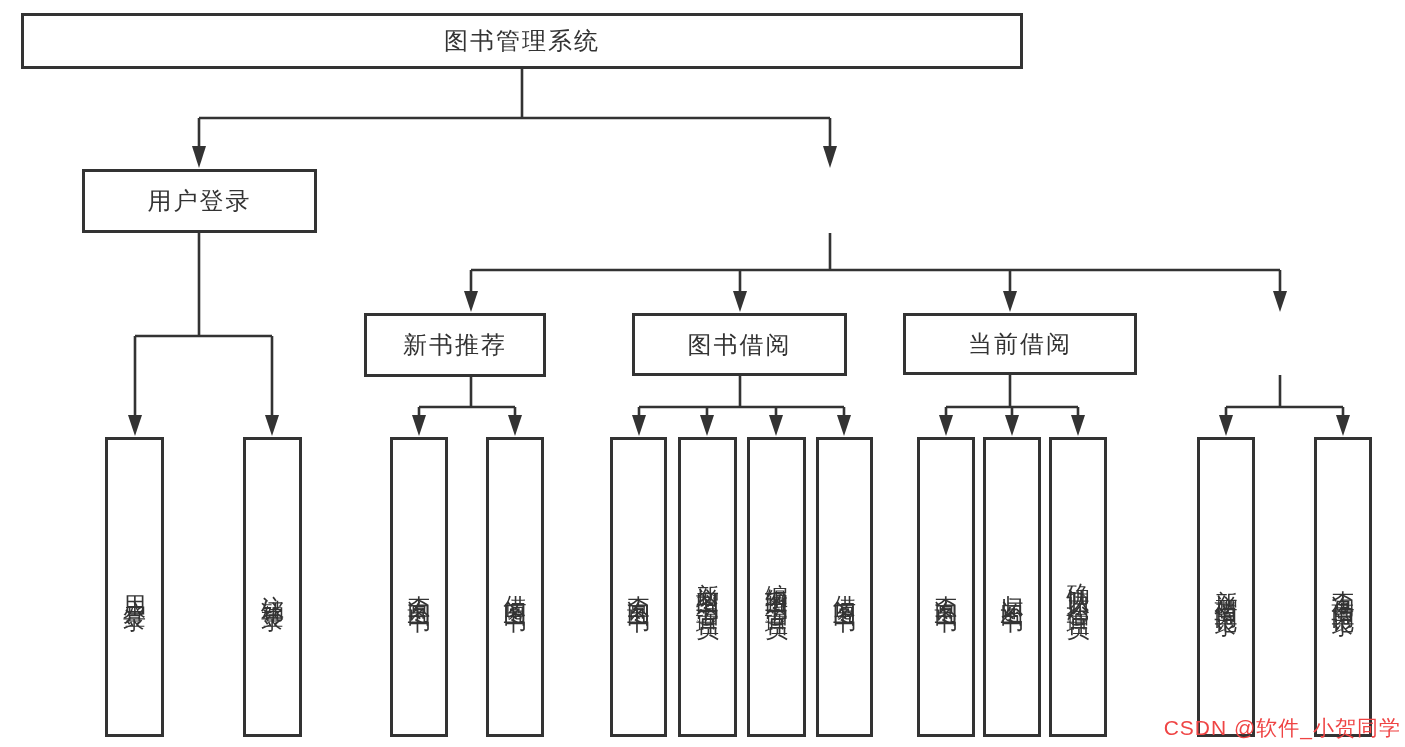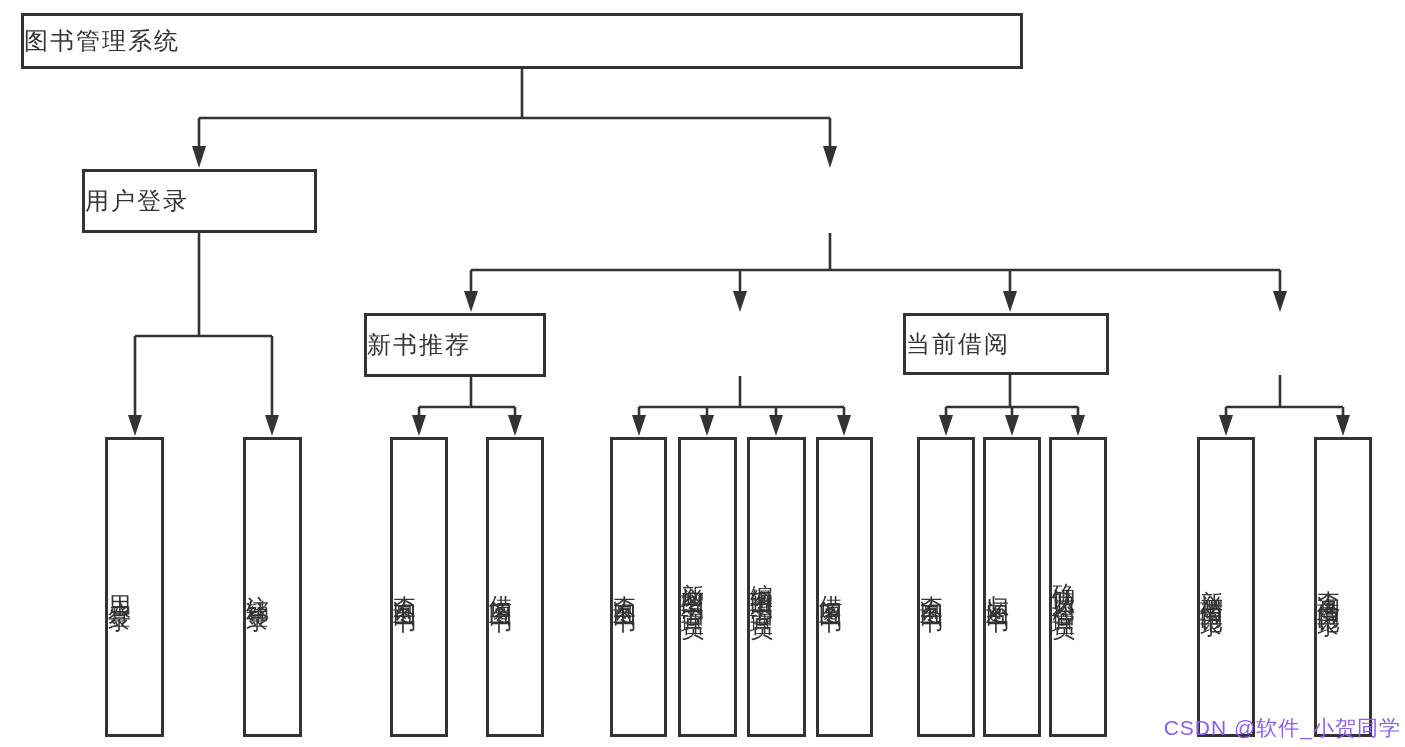--- a/index.html
+++ b/index.html
@@ -12,42 +12,42 @@
     overflow:hidden;
   }
   .wires{position:absolute;left:0;top:0;width:1405px;height:747px;}
   .box{
     position:absolute;
     box-sizing:border-box;
     border:3px solid #333333;
     background:#ffffff;
     display:flex;
     align-items:center;
-    justify-content:flex-start;
+    justify-content:center;
   }
   .hlabel{
     font-size:24px;
     letter-spacing:2px;
     line-height:1;
     white-space:nowrap;
   }
   .vlabel{
     writing-mode:vertical-rl;
     text-orientation:mixed;
     font-size:23px;
     letter-spacing:5px;
     line-height:1;
   }
   .watermark{
     position:absolute;
     right:4px;
     bottom:5px;
     font-size:21px;
     letter-spacing:1px;
-    color:#8b5cf6;
+    color:#ef4444;
     white-space:nowrap;
   }
 </style>
 </head>
 <body>
 
 <div class="canvas">
 
   <svg class="wires" viewBox="0 0 1405 747" xmlns="http://www.w3.org/2000/svg">
     <g stroke="#333333" stroke-width="2.6" fill="none">
@@ -93,21 +93,24 @@
     <span class="hlabel">图书管理系统</span>
   </div>
 
   <div class="box" style="left:82px;top:169px;width:235px;height:64px">
     <span class="hlabel">用户登录</span>
   </div>
 
   <div class="box" style="left:364px;top:313px;width:182px;height:64px">
     <span class="hlabel">新书推荐</span>
   </div>
-  <div class="box" style="left:903px;top:313px;width:206px;height:62px">
+  <div class="box" style="left:632px;top:313px;width:215px;height:63px">
+    <span class="hlabel">图书借阅</span>
+  </div>
+  <div class="box" style="left:903px;top:313px;width:234px;height:62px">
     <span class="hlabel">当前借阅</span>
   </div>
 
   <div class="box" style="left:105px;top:437px;width:59px;height:300px">
     <span class="vlabel">用户登录</span>
   </div>
   <div class="box" style="left:243px;top:437px;width:59px;height:300px">
     <span class="vlabel">注销登录</span>
   </div>
 

